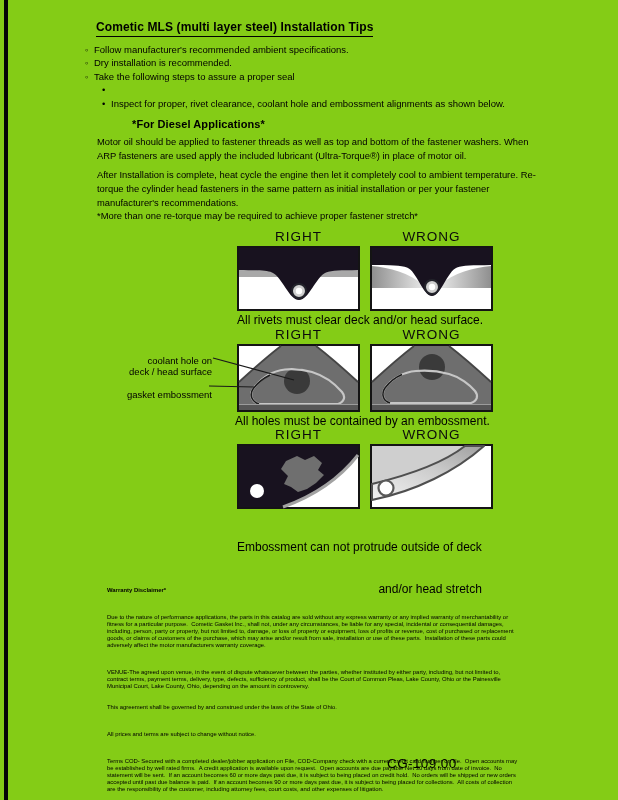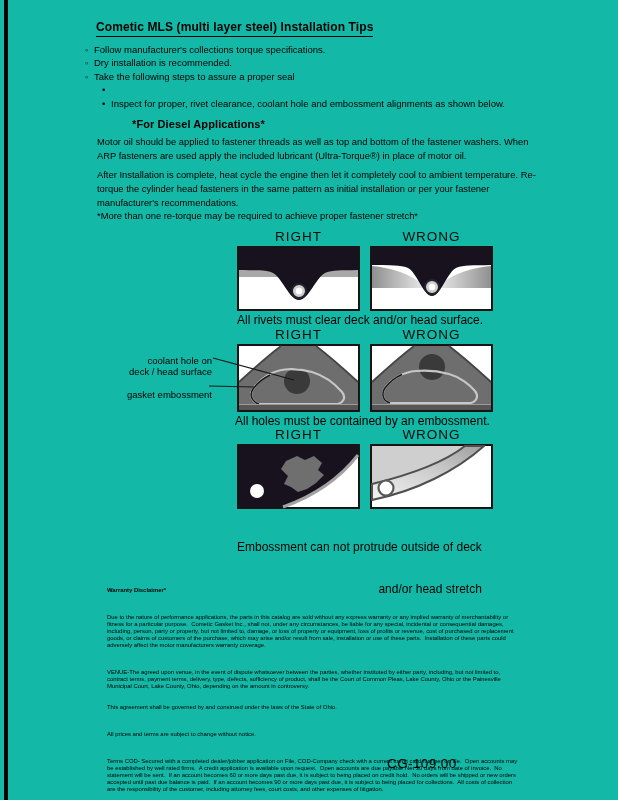--- a/index.html
+++ b/index.html
@@ -1,17 +1,17 @@
 <!DOCTYPE html>
 <html><head>
 <meta charset="utf-8">
 <style>
   html,body{margin:0;padding:0;background:#888;}
   .page{
-    position:relative; width:618px; height:800px; background:#14b8a6;
+    position:relative; width:618px; height:800px; background:#84cc16;
     font-family:"Liberation Sans", sans-serif; color:#000;
     margin:0 auto; overflow:hidden;
   }
   .edge-bar{position:absolute; left:4px; top:0; width:4px; height:800px; background:#050505;}
 
   .title{position:absolute; left:96px; top:20px; font-size:12px; font-weight:bold;}
   .title span{border-bottom:1.6px solid #000; padding-bottom:2px; letter-spacing:.1px;}
 
   .bullets{position:absolute; left:85px; top:43px; width:505px; font-size:9.5px; line-height:13.4px;}
   .b-row{display:flex;}
@@ -45,21 +45,21 @@
 <body>
 
 <div class="page">
   <div class="edge-bar"></div>
 
   <div class="title"><span>Cometic MLS (multi layer steel) Installation Tips</span></div>
 
   <div class="bullets">
     <div class="b-row">
       <span class="b-marker">◦</span>
-      <span class="b-text">Follow manufacturer's collections torque specifications.</span>
+      <span class="b-text">Follow manufacturer's recommended ambient specifications.</span>
     </div>
     <div class="b-row">
       <span class="b-marker">◦</span>
       <span class="b-text">Dry installation is recommended.</span>
     </div>
     <div class="b-row">
       <span class="b-marker">◦</span>
       <span class="b-text">Take the following steps to assure a proper seal</span>
     </div>
     <div class="b-row sub">

